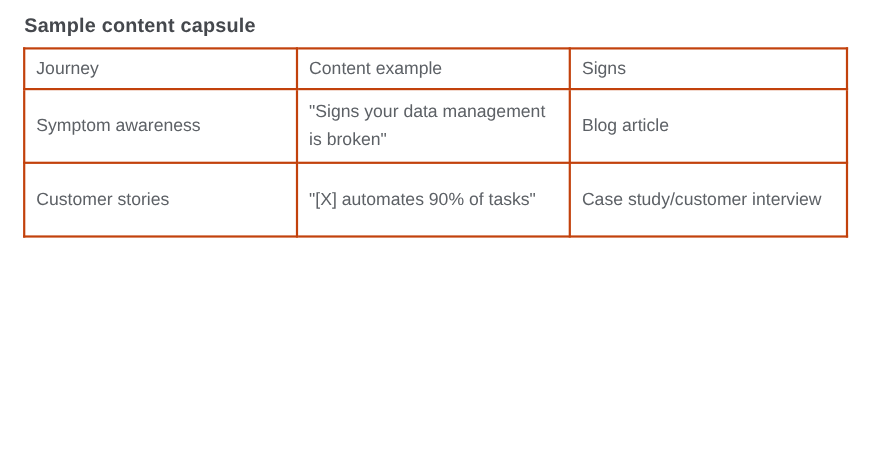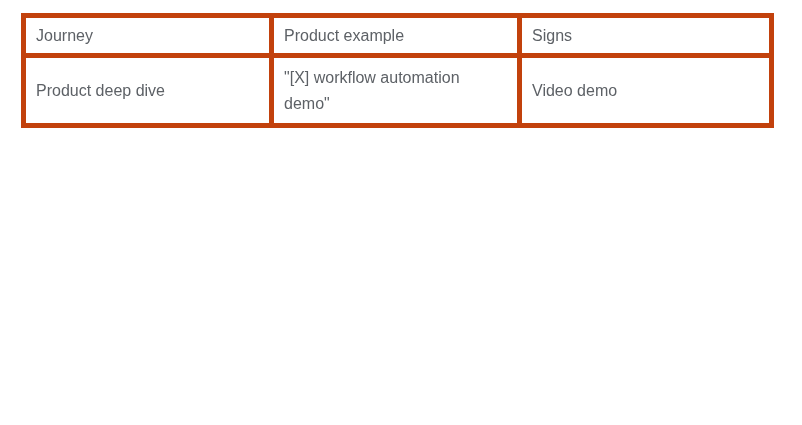--- a/index.html
+++ b/index.html
@@ -27,56 +27,62 @@
     border-collapse: collapse;
     width: 748px;
     table-layout: fixed;
     background: #ffffff;
   }
   .capsule-table col.col-journey { width: 248px; }
   .capsule-table col.col-content { width: 248px; }
   .capsule-table col.col-format  { width: 252px; }
   .capsule-table th,
   .capsule-table td {
-    border: 5px solid #c2410c;
+    border: 2px solid #c2410c;
     color: #5d6166;
     font-weight: 400;
     text-align: left;
     font-size: 16px;
     line-height: 1.62;
     padding: 2px 10px;
     vertical-align: middle;
     overflow: hidden;
   }
   .capsule-table th {
     height: 31px;
   }
   .capsule-table td {
     height: 61px;
   }
 </style>
 </head>
 <body>
 
 <div class="page">
+  <h1 class="title">Sample content capsule</h1>
 
   <table class="capsule-table">
     <colgroup>
       <col class="col-journey">
       <col class="col-content">
       <col class="col-format">
     </colgroup>
     <thead>
       <tr>
         <th>Journey</th>
-        <th>Product example</th>
+        <th>Content example</th>
         <th>Signs</th>
       </tr>
     </thead>
     <tbody>
       <tr>
-        <td>Product deep dive</td>
-        <td>"[X] workflow automation demo"</td>
-        <td>Video demo</td>
+        <td>Symptom awareness</td>
+        <td>"Signs your data management is broken"</td>
+        <td>Blog article</td>
+      </tr>
+      <tr>
+        <td>Customer stories</td>
+        <td>"[X] automates 90% of tasks"</td>
+        <td>Case study/customer interview</td>
       </tr>
     </tbody>
   </table>
 </div>
 
 </body></html>

